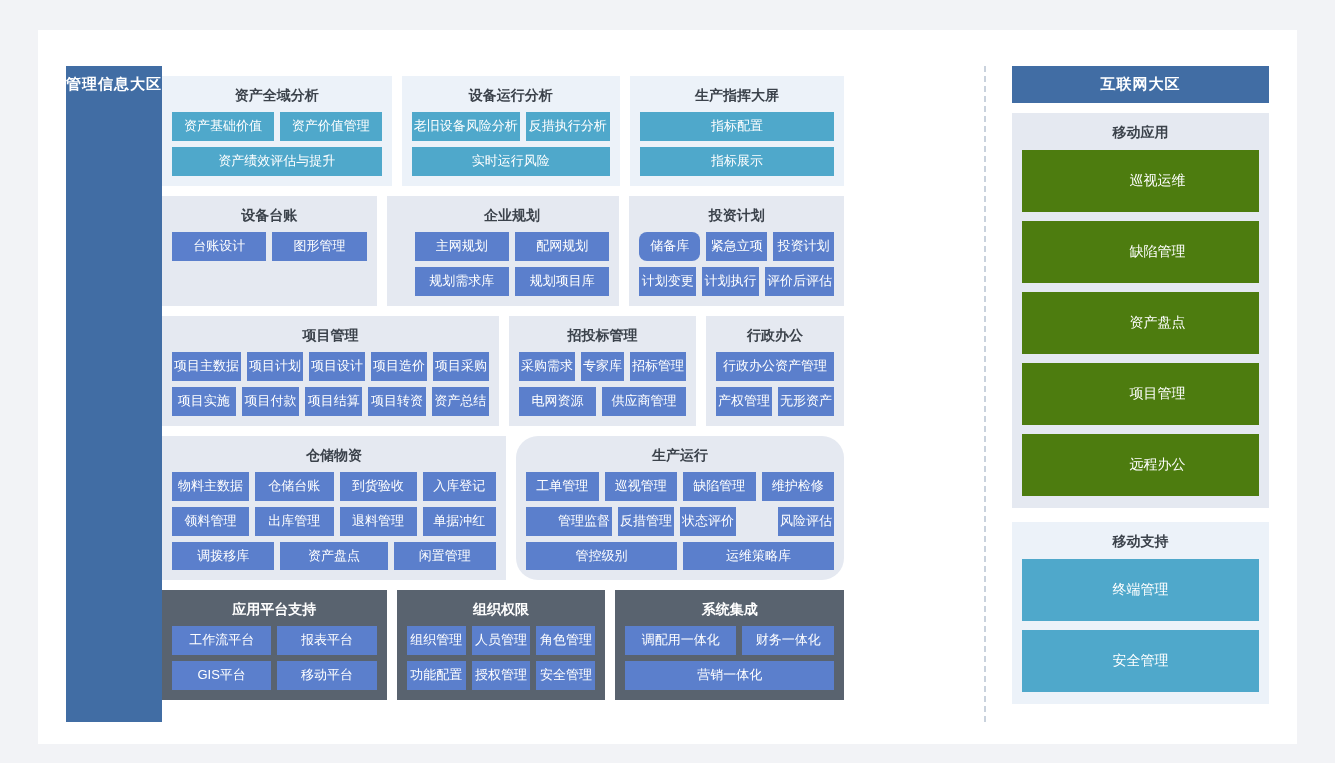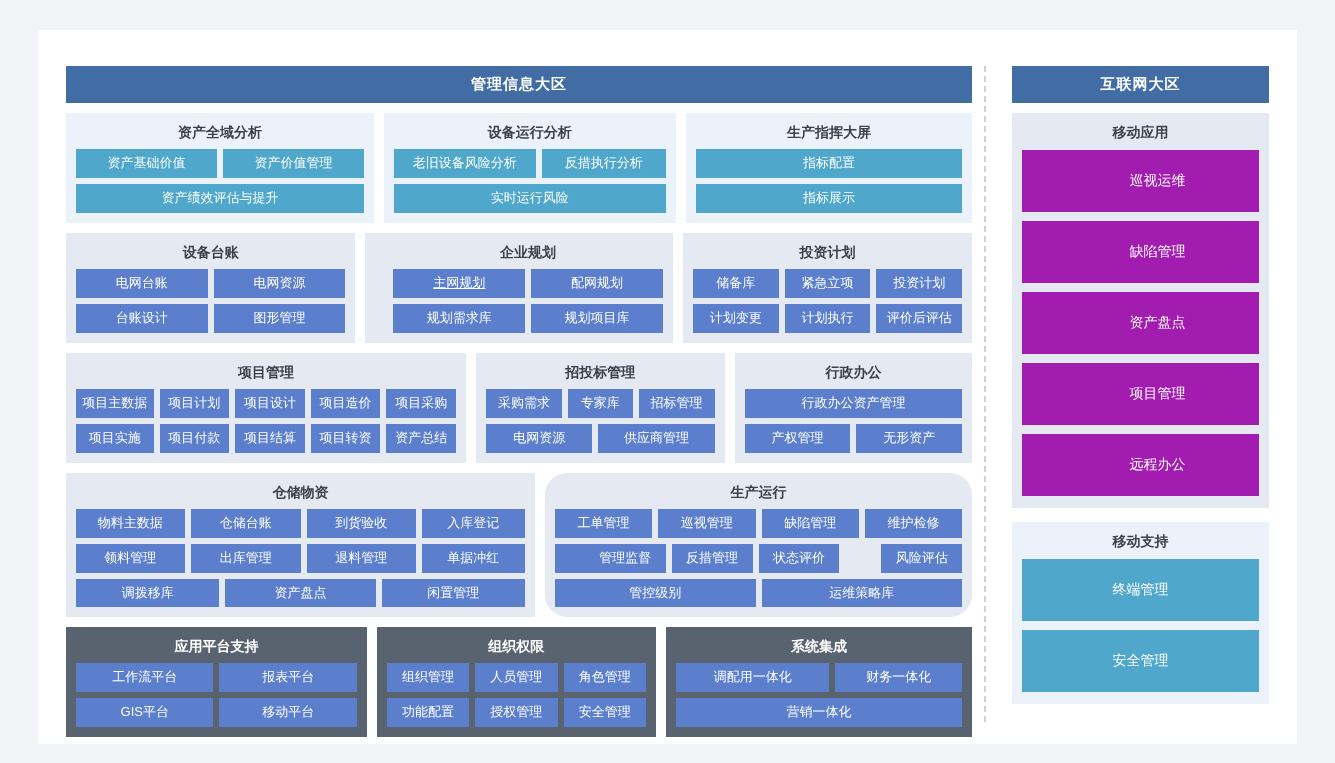--- a/index.html
+++ b/index.html
@@ -25,21 +25,21 @@
   .layout {
     display: flex;
     width: 100%;
     height: 100%;
     box-sizing: border-box;
     padding: 36px 28px 22px 28px;
   }
   .col-left {
     width: 910px;
     display: flex;
-    flex-direction: column;
+    flex-direction: row;
   }
   .divider {
     width: 26px;
     display: flex;
     justify-content: center;
     align-items: stretch;
   }
   .divider .dash {
     width: 0;
     border-left: 2px dashed #c9d2dd;
@@ -121,21 +121,21 @@
   .rbtn {
     display: block;
     text-align: center;
     color: #ffffff;
     font-size: 14px;
     padding: 22px 0;
     margin-bottom: 9px;
     box-sizing: border-box;
   }
   .rbtn:last-child { margin-bottom: 0; }
-  .rbtn.blue { background: #a21caf; padding-left: 34px; }
+  .rbtn.blue { background: #4d7c0f; padding-left: 34px; }
   .rbtn.cyan { background: #4fa8cb; }
 
   .zone-header.right { margin-bottom: 10px; }
   .spacer-14 { height: 14px; }
 </style>
 </head>
 <body>
 
 <div class="page-card">
   <div class="layout">
@@ -171,43 +171,39 @@
               </div>
               <div class="btn-row">
                 <div class="btn cyan" style="flex: 1 1 0px;">指标展示</div>
               </div>
             </div>
           </div>
           <div class="row-group">
             <div class="panel tone-gray" style="flex: 1 1 0px;">
               <div class="panel-title">设备台账</div>
               <div class="btn-row">
-                <div class="btn blue" style="flex: 1 1 0px;">电网台账</div>
-                <div class="btn blue" style="flex: 1 1 0px;">电网资源</div>
-              </div>
-              <div class="btn-row">
                 <div class="btn blue" style="flex: 1 1 0px;">台账设计</div>
                 <div class="btn blue" style="flex: 1 1 0px;">图形管理</div>
               </div>
             </div>
             <div class="panel tone-gray" style="flex: 1 1 0px; padding-left: 28px;">
               <div class="panel-title">企业规划</div>
               <div class="btn-row">
-                <div class="btn blue" style="flex: 1 1 0px; text-decoration: underline;">主网规划</div>
+                <div class="btn blue" style="flex: 1 1 0px;">主网规划</div>
                 <div class="btn blue" style="flex: 1 1 0px;">配网规划</div>
               </div>
               <div class="btn-row">
                 <div class="btn blue" style="flex: 1 1 0px;">规划需求库</div>
                 <div class="btn blue" style="flex: 1 1 0px;">规划项目库</div>
               </div>
             </div>
             <div class="panel tone-gray" style="flex: 1 1 0px;">
               <div class="panel-title">投资计划</div>
               <div class="btn-row">
-                <div class="btn blue" style="flex: 1 1 0px;">储备库</div>
+                <div class="btn blue" style="flex: 1 1 0px; border-radius: 8px;">储备库</div>
                 <div class="btn blue" style="flex: 1 1 0px;">紧急立项</div>
                 <div class="btn blue" style="flex: 1 1 0px;">投资计划</div>
               </div>
               <div class="btn-row">
                 <div class="btn blue" style="flex: 1 1 0px;">计划变更</div>
                 <div class="btn blue" style="flex: 1 1 0px;">计划执行</div>
                 <div class="btn blue" style="flex: 1 1 0px;">评价后评估</div>
               </div>
             </div>
           </div>

